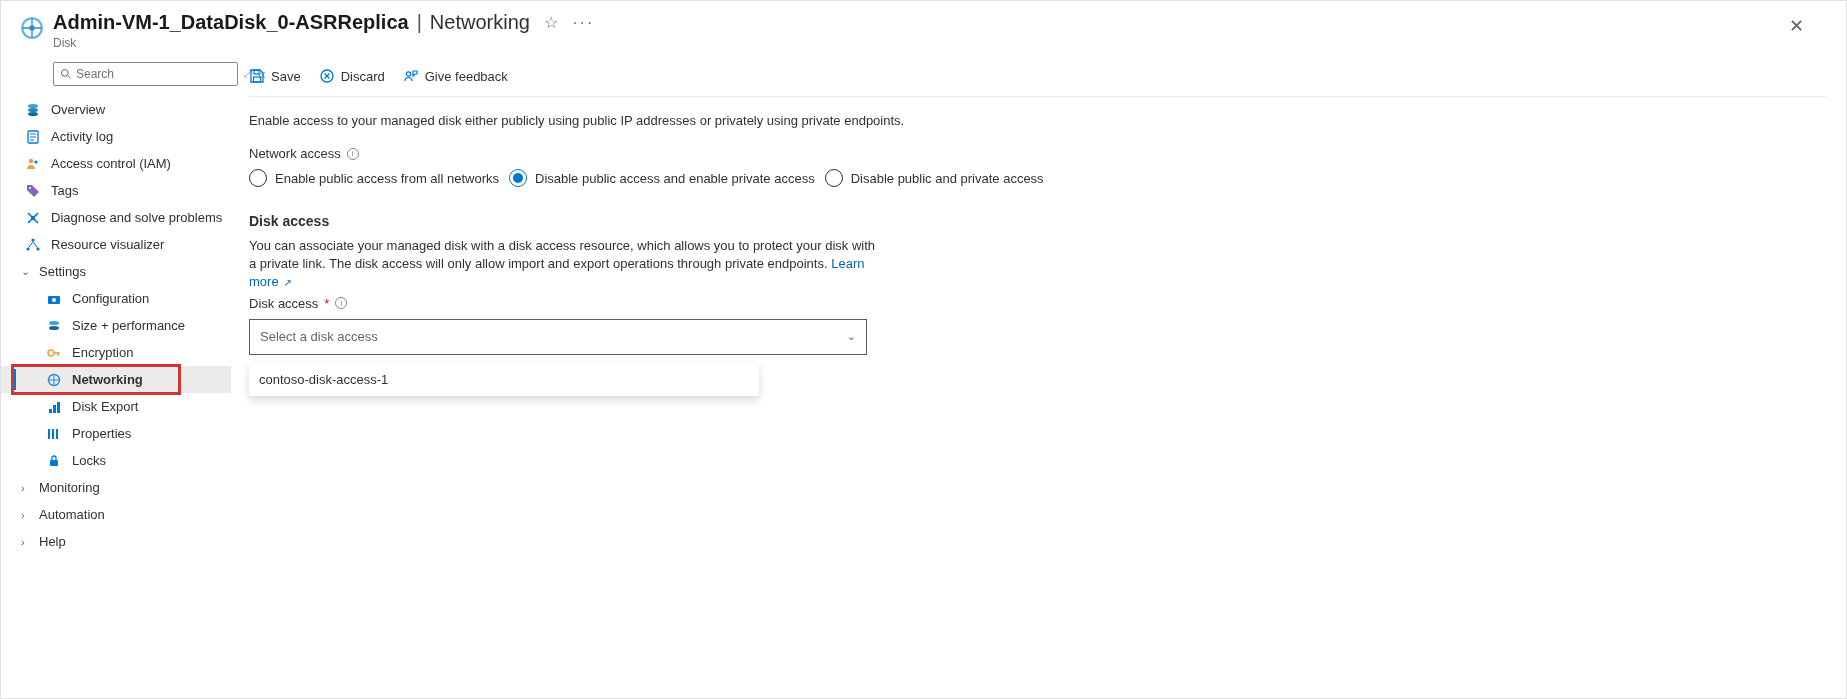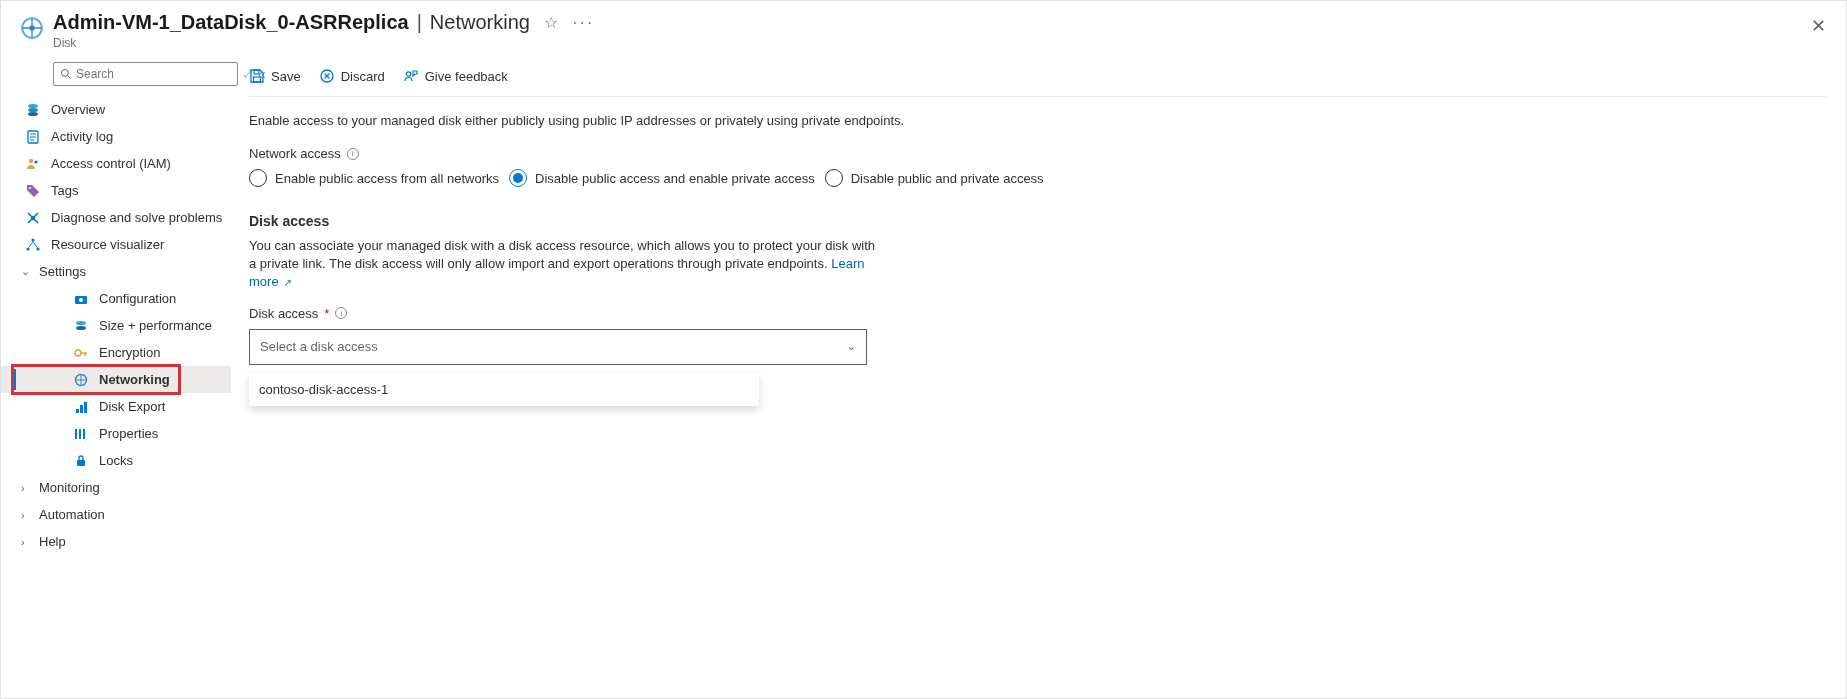--- a/index.html
+++ b/index.html
@@ -7,21 +7,21 @@
     font-family: "Segoe UI", -apple-system, BlinkMacSystemFont, sans-serif;
     font-size: 13px;
     color: #323130;
     background: #fff;
     width: 1847px;
     height: 699px;
     overflow: hidden;
   }
   .page { display: flex; flex-direction: column; height: 100%; border: 1px solid #e1e1e1; }
   
-  .header { display: flex; align-items: flex-start; padding: 10px 12px 8px 18px; }
+  .header { display: flex; align-items: flex-start; padding: 10px 34px 8px 18px; }
   .header-icon { width: 26px; height: 26px; margin-right: 8px; margin-top: 4px; flex-shrink: 0; }
   .header-titles { flex: 1; }
   .header-title-row { display: flex; align-items: center; gap: 8px; }
   .header-title { font-size: 20px; font-weight: 600; color: #1b1a19; }
   .header-sep { font-size: 20px; font-weight: 300; color: #555; }
   .header-subtitle { font-size: 20px; font-weight: 400; color: #323130; }
   .header-star { font-size: 16px; color: #666; cursor: pointer; margin-left: 6px; }
   .header-more { font-size: 16px; color: #666; cursor: pointer; margin-left: 6px; letter-spacing: 2px; }
   .header-type { font-size: 12px; color: #737373; margin-top: 2px; }
   .header-close { font-size: 18px; color: #666; cursor: pointer; margin-left: auto; padding: 4px 8px; }
@@ -30,21 +30,21 @@
   
   .sidebar { width: 230px; flex-shrink: 0; padding-top: 4px; }
   .search-row { display: flex; align-items: center; padding: 0 12px 6px 18px; gap: 6px; }
   .search-box { flex: 1; display: flex; align-items: center; border: 1px solid #8a8886; border-radius: 2px; height: 24px; padding: 0 6px; margin-left: 34px; }
   .search-box svg { width: 12px; height: 12px; margin-right: 4px; }
   .search-box input { border: none; outline: none; font-size: 12px; flex: 1; background: transparent; }
   .search-expand { font-size: 10px; color: #888; cursor: pointer; }
   .search-collapse { font-size: 14px; color: #888; cursor: pointer; }
   .nav { padding-top: 4px; }
   .nav-item { display: flex; align-items: center; height: 27px; padding-left: 24px; cursor: pointer; position: relative; }
-  .nav-item.child { padding-left: 72px; }
+  .nav-item.child { padding-left: 45px; }
   .nav-item.selected { background: #edebe9; font-weight: 600; }
   .nav-item.highlighted { position: relative; }
   .nav-item.highlighted::after {
     content: "";
     position: absolute;
     left: 10px; right: 50px; top: -2px; bottom: -2px;
     border: 3px solid #d13438;
     pointer-events: none;
   }
   .nav-item.selected::before {
@@ -64,21 +64,21 @@
   .cmd svg { width: 16px; height: 16px; }
   .intro { padding: 16px 0 18px 0; font-size: 13px; color: #323130; }
   .field-label { display: flex; align-items: center; gap: 6px; font-size: 13px; color: #323130; margin-bottom: 8px; }
   .info-icon { width: 12px; height: 12px; border: 1px solid #888; border-radius: 50%; display: inline-flex; align-items: center; justify-content: center; font-size: 8px; color: #888; }
   .radio-group { display: flex; gap: 10px; margin-bottom: 26px; }
   .radio { display: flex; align-items: center; gap: 8px; font-size: 13px; cursor: pointer; }
   .radio-circle { width: 18px; height: 18px; border: 1px solid #323130; border-radius: 50%; display: flex; align-items: center; justify-content: center; }
   .radio.selected .radio-circle { border-color: #0078d4; }
   .radio.selected .radio-dot { width: 10px; height: 10px; background: #0078d4; border-radius: 50%; }
   .section-title { font-size: 14px; font-weight: 600; margin-bottom: 8px; }
-  .section-desc { font-size: 13px; color: #323130; line-height: 1.4; max-width: 630px; margin-bottom: 14px; }
+  .section-desc { font-size: 13px; color: #323130; line-height: 1.4; max-width: 630px; margin-bottom: 4px; }
   .link { color: #0066b8; cursor: pointer; }
   .link-ext { font-size: 10px; margin-left: 2px; }
   .req { color: #a4262c; }
   .select-wrap { position: relative; width: 618px; }
   .select-box { display: flex; align-items: center; justify-content: space-between; border: 1px solid #605e5c; height: 36px; padding: 0 10px; font-size: 13px; color: #666; cursor: pointer; }
   .select-chevron { font-size: 11px; color: #666; }
   .select-dropdown { position: absolute; top: 44px; left: 0; width: 510px; background: #fff; box-shadow: 0 4px 8px rgba(0,0,0,0.15); border-radius: 2px; }
   .select-option { padding: 9px 10px; font-size: 13px; cursor: pointer; }
 </style>
 </head>

